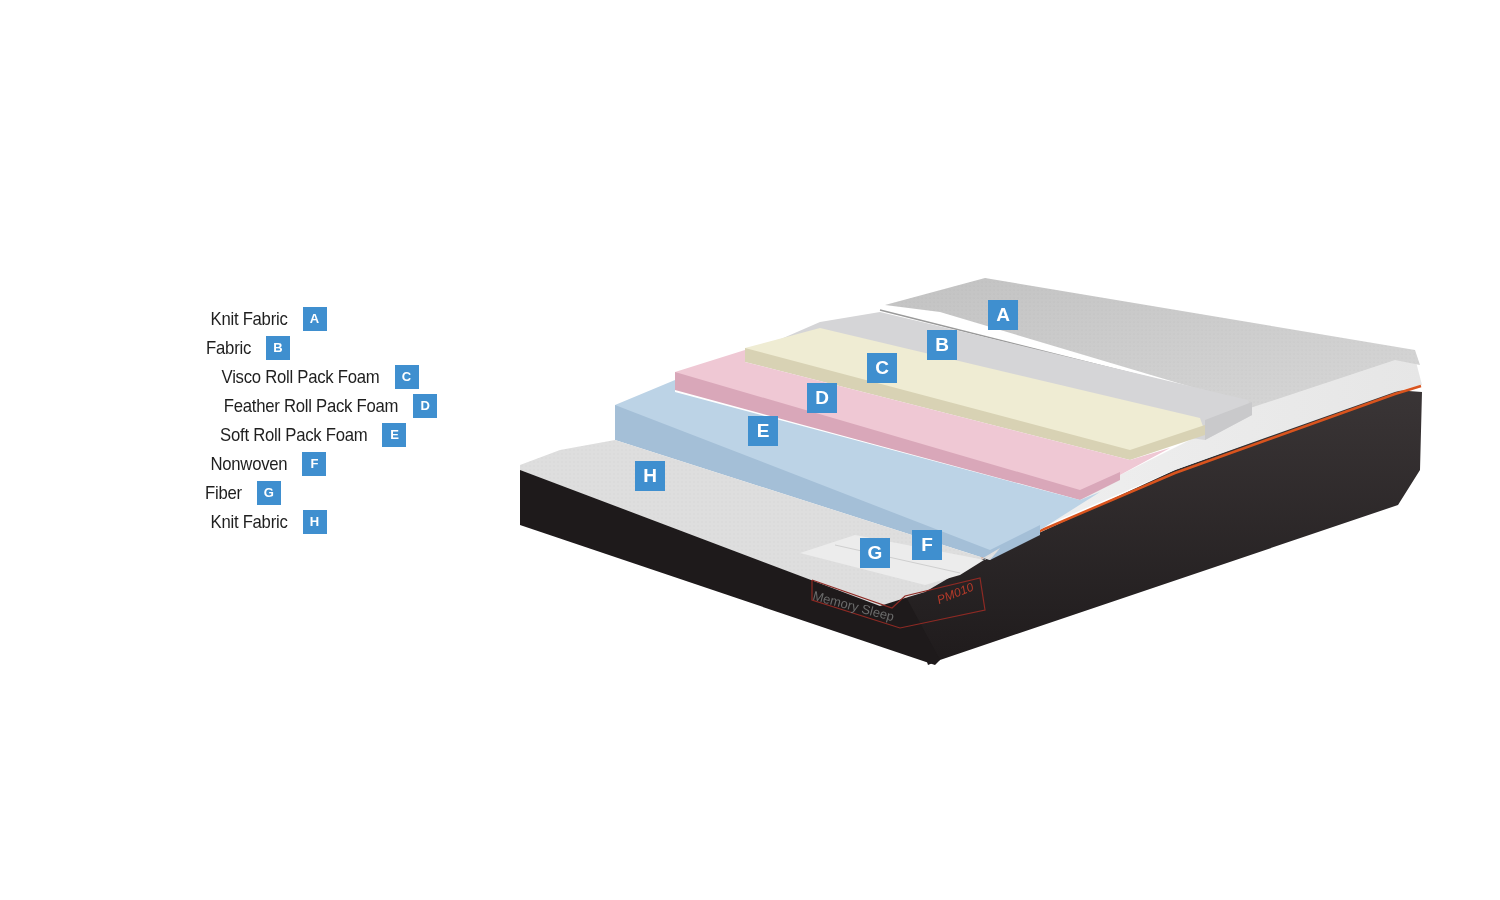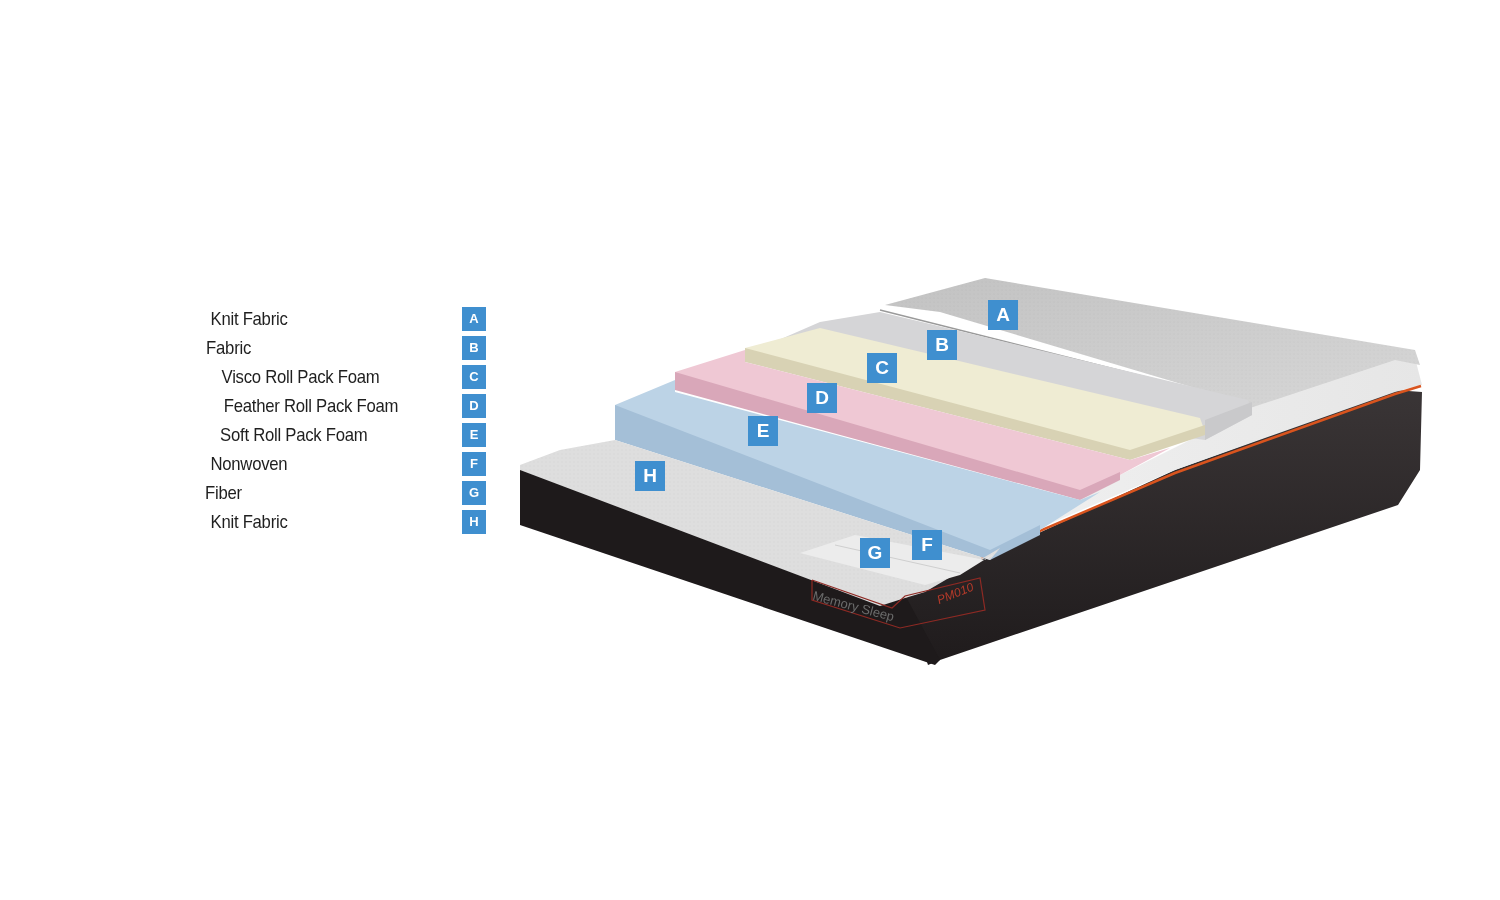--- a/index.html
+++ b/index.html
@@ -18,21 +18,21 @@
       position: absolute;
       left: 200px;
       top: 304px;
       width: 290px;
     }
     .legend-row {
       position: relative;
       height: 29px;
       display: flex;
       align-items: center;
-      justify-content: space-between;
+      justify-content: flex-start;
     }
     .legend-label {
       font-size: 19px;
       color: #1f1f1f;
       letter-spacing: -0.3px;
       margin-right: 15px;
       transform: scaleX(0.88);
       transform-origin: right center;
       white-space: nowrap;
     }

